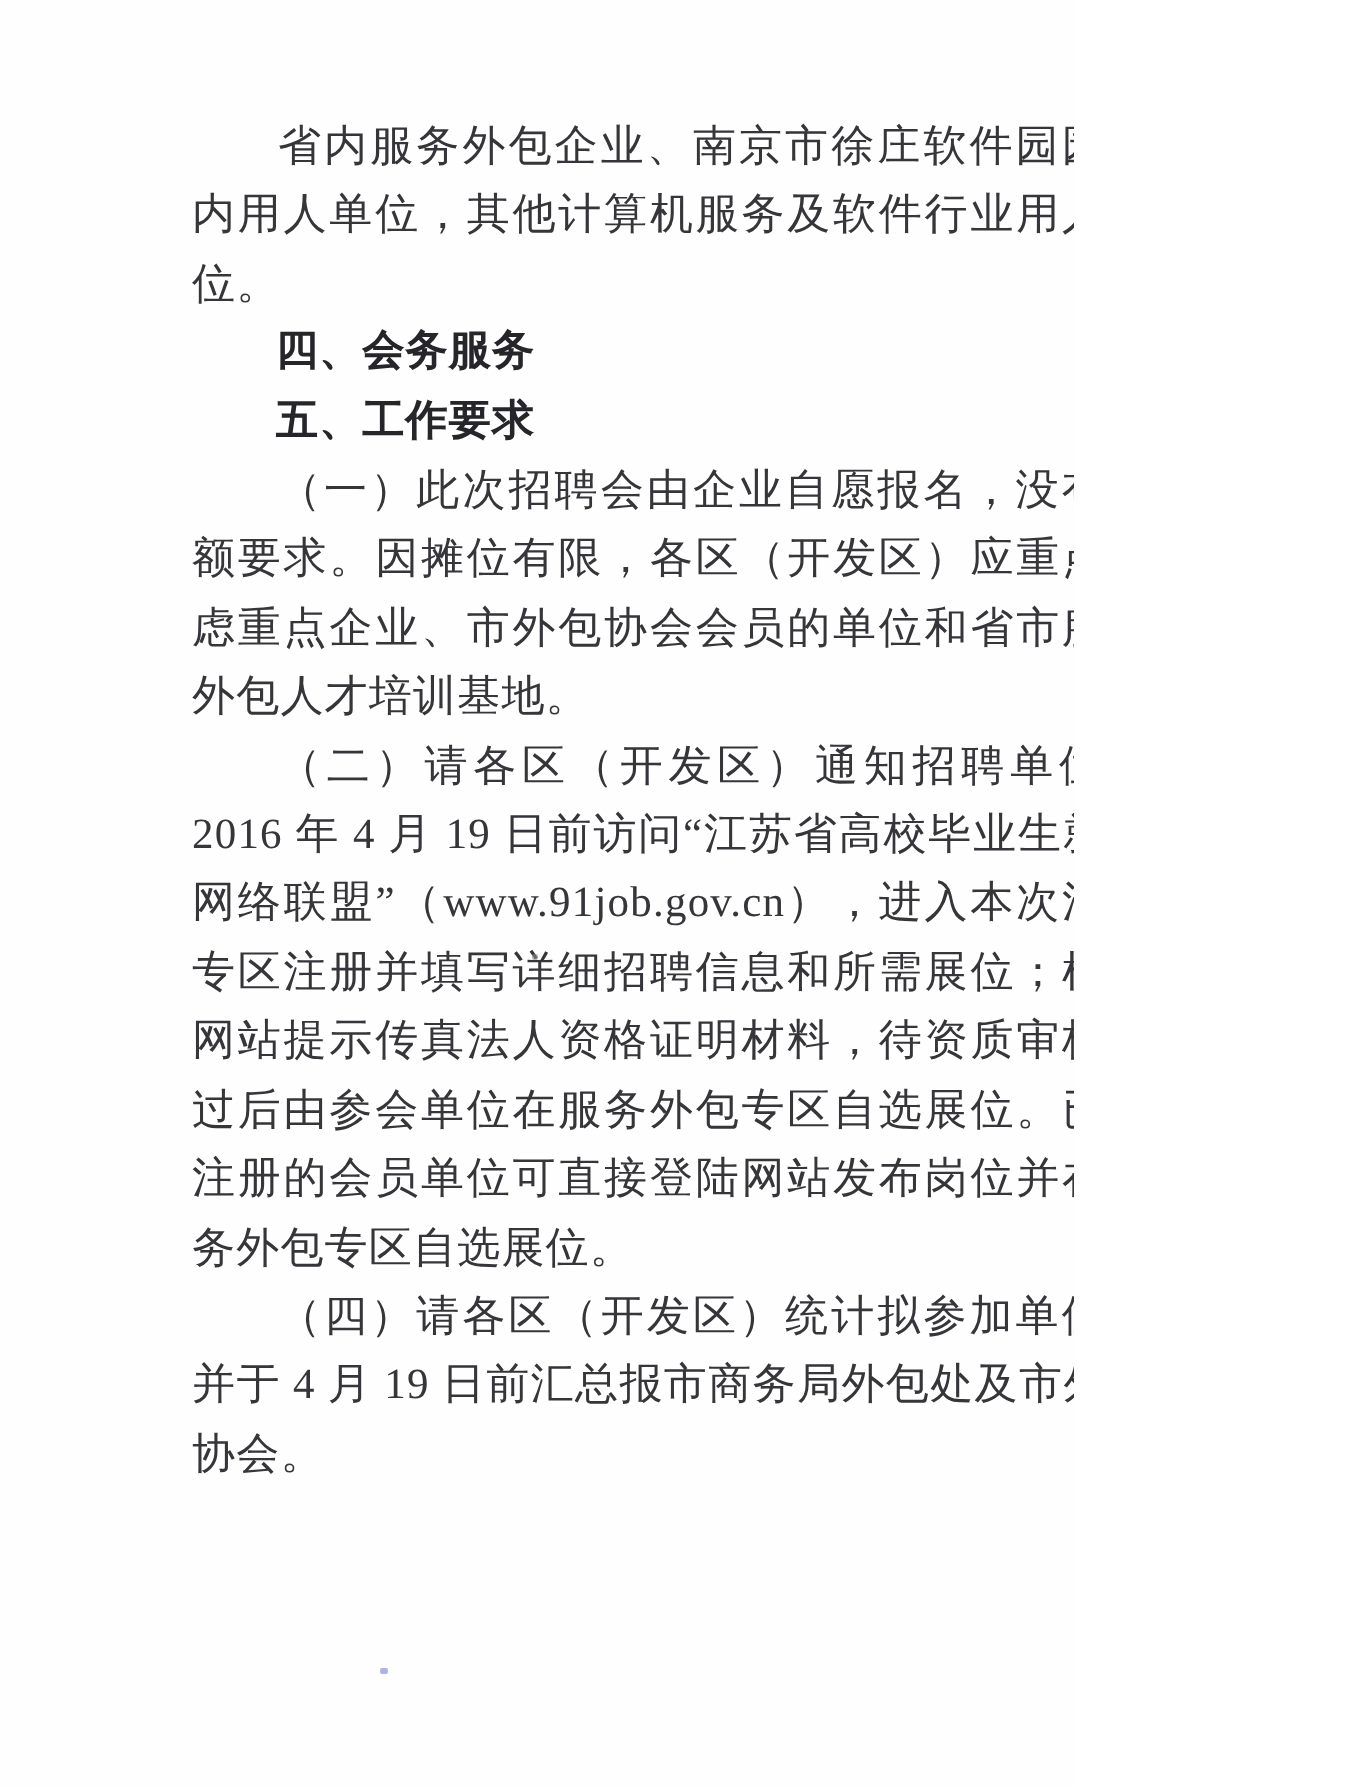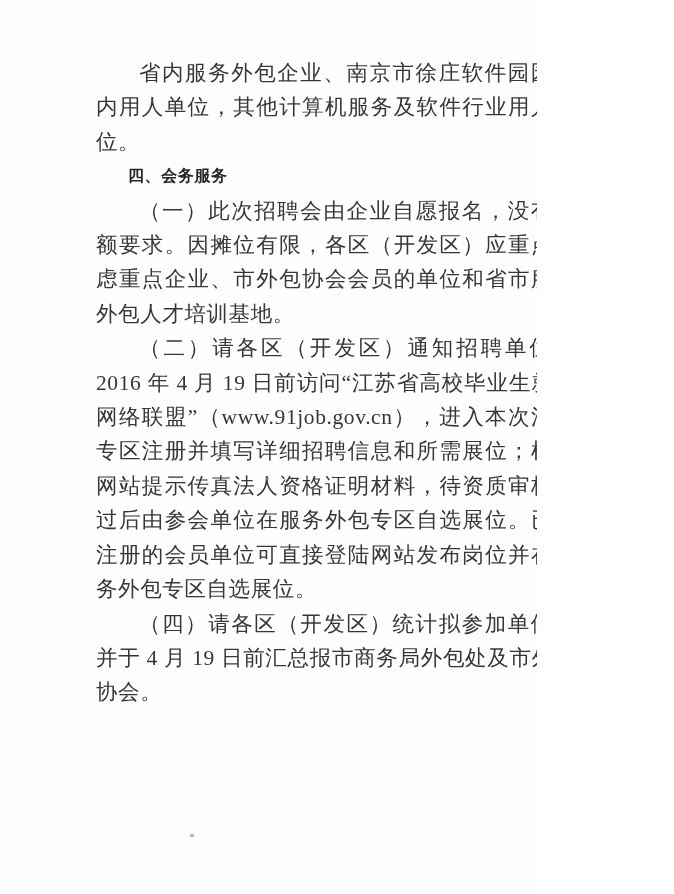--- a/index.html
+++ b/index.html
@@ -27,21 +27,21 @@
   }
   .doc-body p, .doc-body h3 {
     margin: 0;
     padding: 0;
     text-indent: 2em;
     text-align: justify;
     text-align-last: left;
   }
   .doc-body h3 {
     font-family: "Liberation Sans", "DejaVu Sans", sans-serif;
-    font-size: 16px;
+    font-size: 21px;
     font-weight: 700;
     color: #26262a;
     text-align: left;
   }
   
   .edge-line {
     position: absolute;
     top: 0;
     bottom: 0;
     width: 1.5px;
@@ -75,20 +75,21 @@
 <body>
 
 <div class="scan-page">
 
   <div class="doc-body">
     <p class="body-para">省内服务外包企业、南京市徐庄软件园园区内用人单位，其他计算机服务及软件行业用人单位。</p>
 
     <h3 class="heading">四、会务服务</h3>
 
 
+    <h3 class="heading">五、工作要求</h3>
 
     <p class="body-para">（一）此次招聘会由企业自愿报名，没有名额要求。因摊位有限，各区（开发区）应重点考虑重点企业、市外包协会会员的单位和省市服务外包人才培训基地。</p>
 
     <p class="body-para">（二）请各区（开发区）通知招聘单位在 2016 年 4 月 19 日前访问“江苏省高校毕业生就业网络联盟”（www.91job.gov.cn），进入本次活动专区注册并填写详细招聘信息和所需展位；根据网站提示传真法人资格证明材料，待资质审核通过后由参会单位在服务外包专区自选展位。已经注册的会员单位可直接登陆网站发布岗位并在服务外包专区自选展位。</p>
 
 
     <p class="body-para">（四）请各区（开发区）统计拟参加单位，并于 4 月 19 日前汇总报市商务局外包处及市外包协会。</p>
 
   </div>
 

